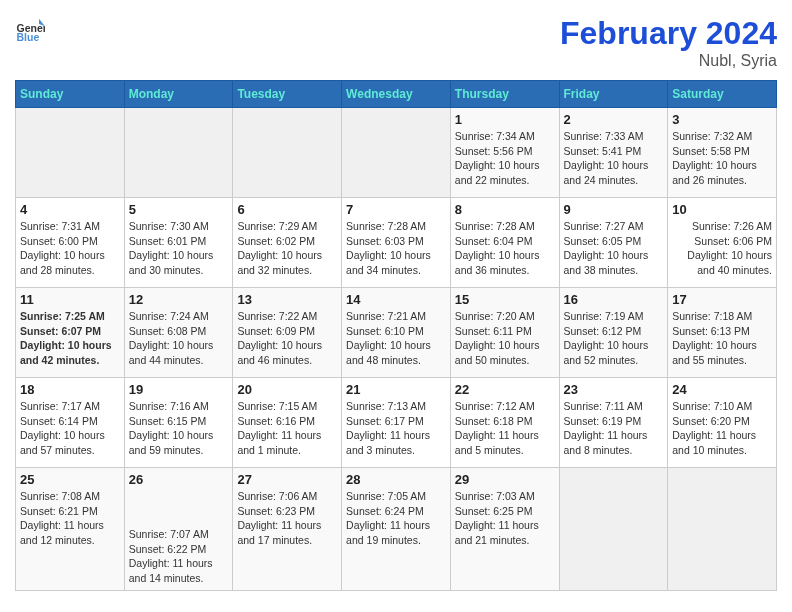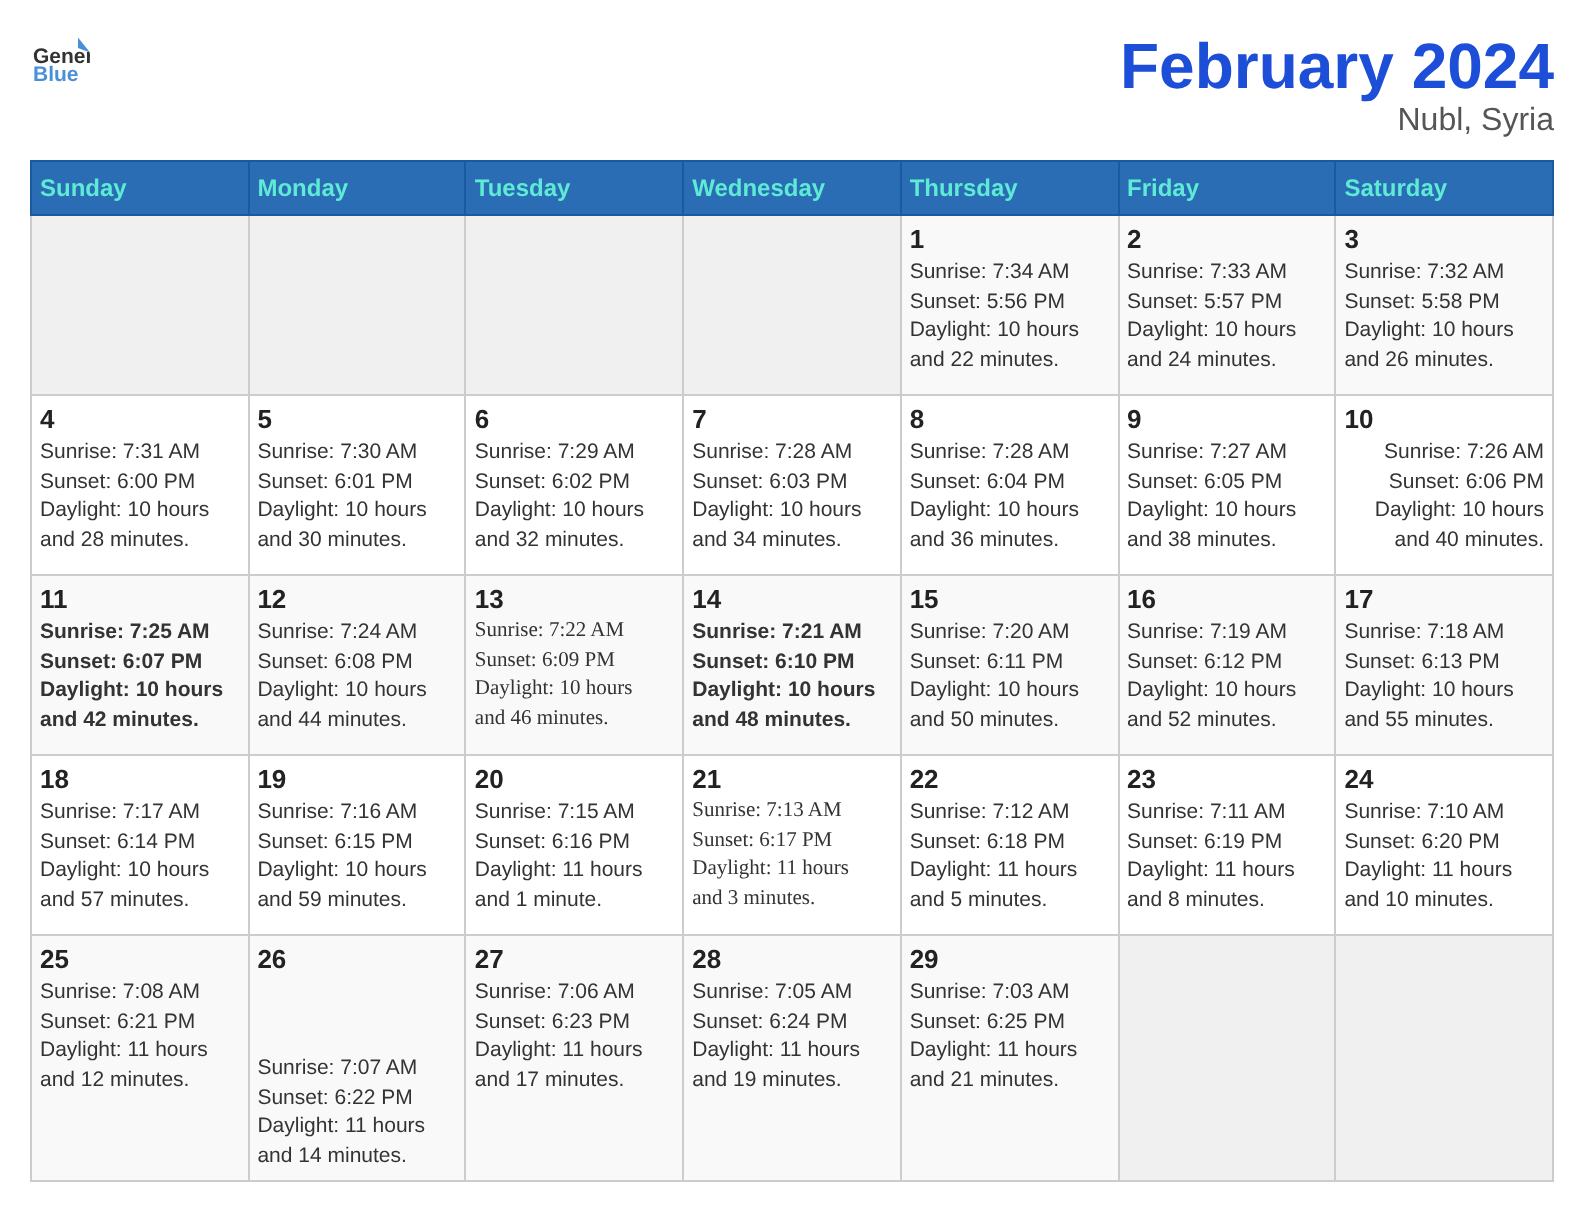--- a/index.html
+++ b/index.html
@@ -119,21 +119,21 @@
         <td>
           <span class="day-number">1</span>
           <div class="day-info" style="white-space: pre-line;">Sunrise: 7:34 AM
 Sunset: 5:56 PM
 Daylight: 10 hours
 and 22 minutes.</div>
         </td>
         <td>
           <span class="day-number">2</span>
           <div class="day-info" style="white-space: pre-line;">Sunrise: 7:33 AM
-Sunset: 5:57 PM
+Sunset: 5:41 PM
 Daylight: 10 hours
 and 24 minutes.</div>
         </td>
         <td>
           <span class="day-number">3</span>
           <div class="day-info" style="white-space: pre-line;">Sunrise: 7:32 AM
 Sunset: 5:58 PM
 Daylight: 10 hours
 and 26 minutes.</div>
         </td>
@@ -199,28 +199,28 @@
         </td>
         <td>
           <span class="day-number">12</span>
           <div class="day-info" style="white-space: pre-line;">Sunrise: 7:24 AM
 Sunset: 6:08 PM
 Daylight: 10 hours
 and 44 minutes.</div>
         </td>
         <td>
           <span class="day-number">13</span>
-          <div class="day-info" style="white-space: pre-line; font-family: Liberation Serif, serif;">Sunrise: 7:22 AM
+          <div class="day-info" style="white-space: pre-line;">Sunrise: 7:22 AM
 Sunset: 6:09 PM
 Daylight: 10 hours
 and 46 minutes.</div>
         </td>
         <td>
           <span class="day-number">14</span>
-          <div class="day-info" style="white-space: pre-line; font-weight: bold;">Sunrise: 7:21 AM
+          <div class="day-info" style="white-space: pre-line;">Sunrise: 7:21 AM
 Sunset: 6:10 PM
 Daylight: 10 hours
 and 48 minutes.</div>
         </td>
         <td>
           <span class="day-number">15</span>
           <div class="day-info" style="white-space: pre-line;">Sunrise: 7:20 AM
 Sunset: 6:11 PM
 Daylight: 10 hours
 and 50 minutes.</div>
@@ -257,21 +257,21 @@
         </td>
         <td>
           <span class="day-number">20</span>
           <div class="day-info" style="white-space: pre-line;">Sunrise: 7:15 AM
 Sunset: 6:16 PM
 Daylight: 11 hours
 and 1 minute.</div>
         </td>
         <td>
           <span class="day-number">21</span>
-          <div class="day-info" style="white-space: pre-line; font-family: Liberation Serif, serif;">Sunrise: 7:13 AM
+          <div class="day-info" style="white-space: pre-line;">Sunrise: 7:13 AM
 Sunset: 6:17 PM
 Daylight: 11 hours
 and 3 minutes.</div>
         </td>
         <td>
           <span class="day-number">22</span>
           <div class="day-info" style="white-space: pre-line;">Sunrise: 7:12 AM
 Sunset: 6:18 PM
 Daylight: 11 hours
 and 5 minutes.</div>

